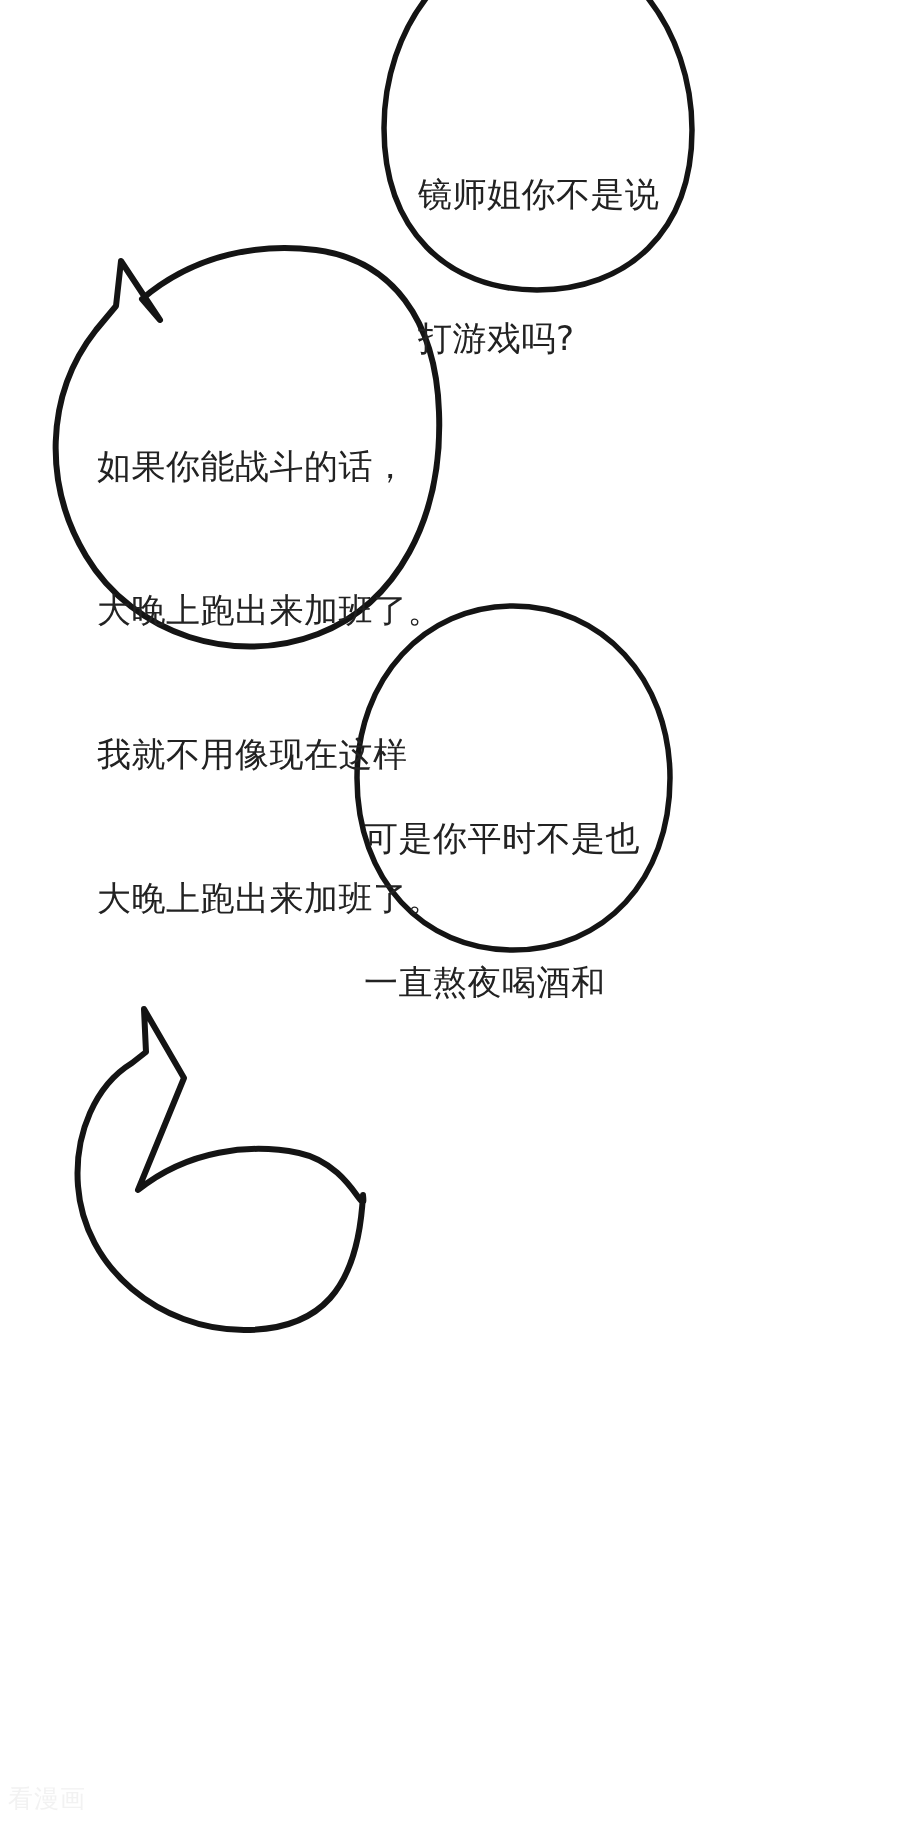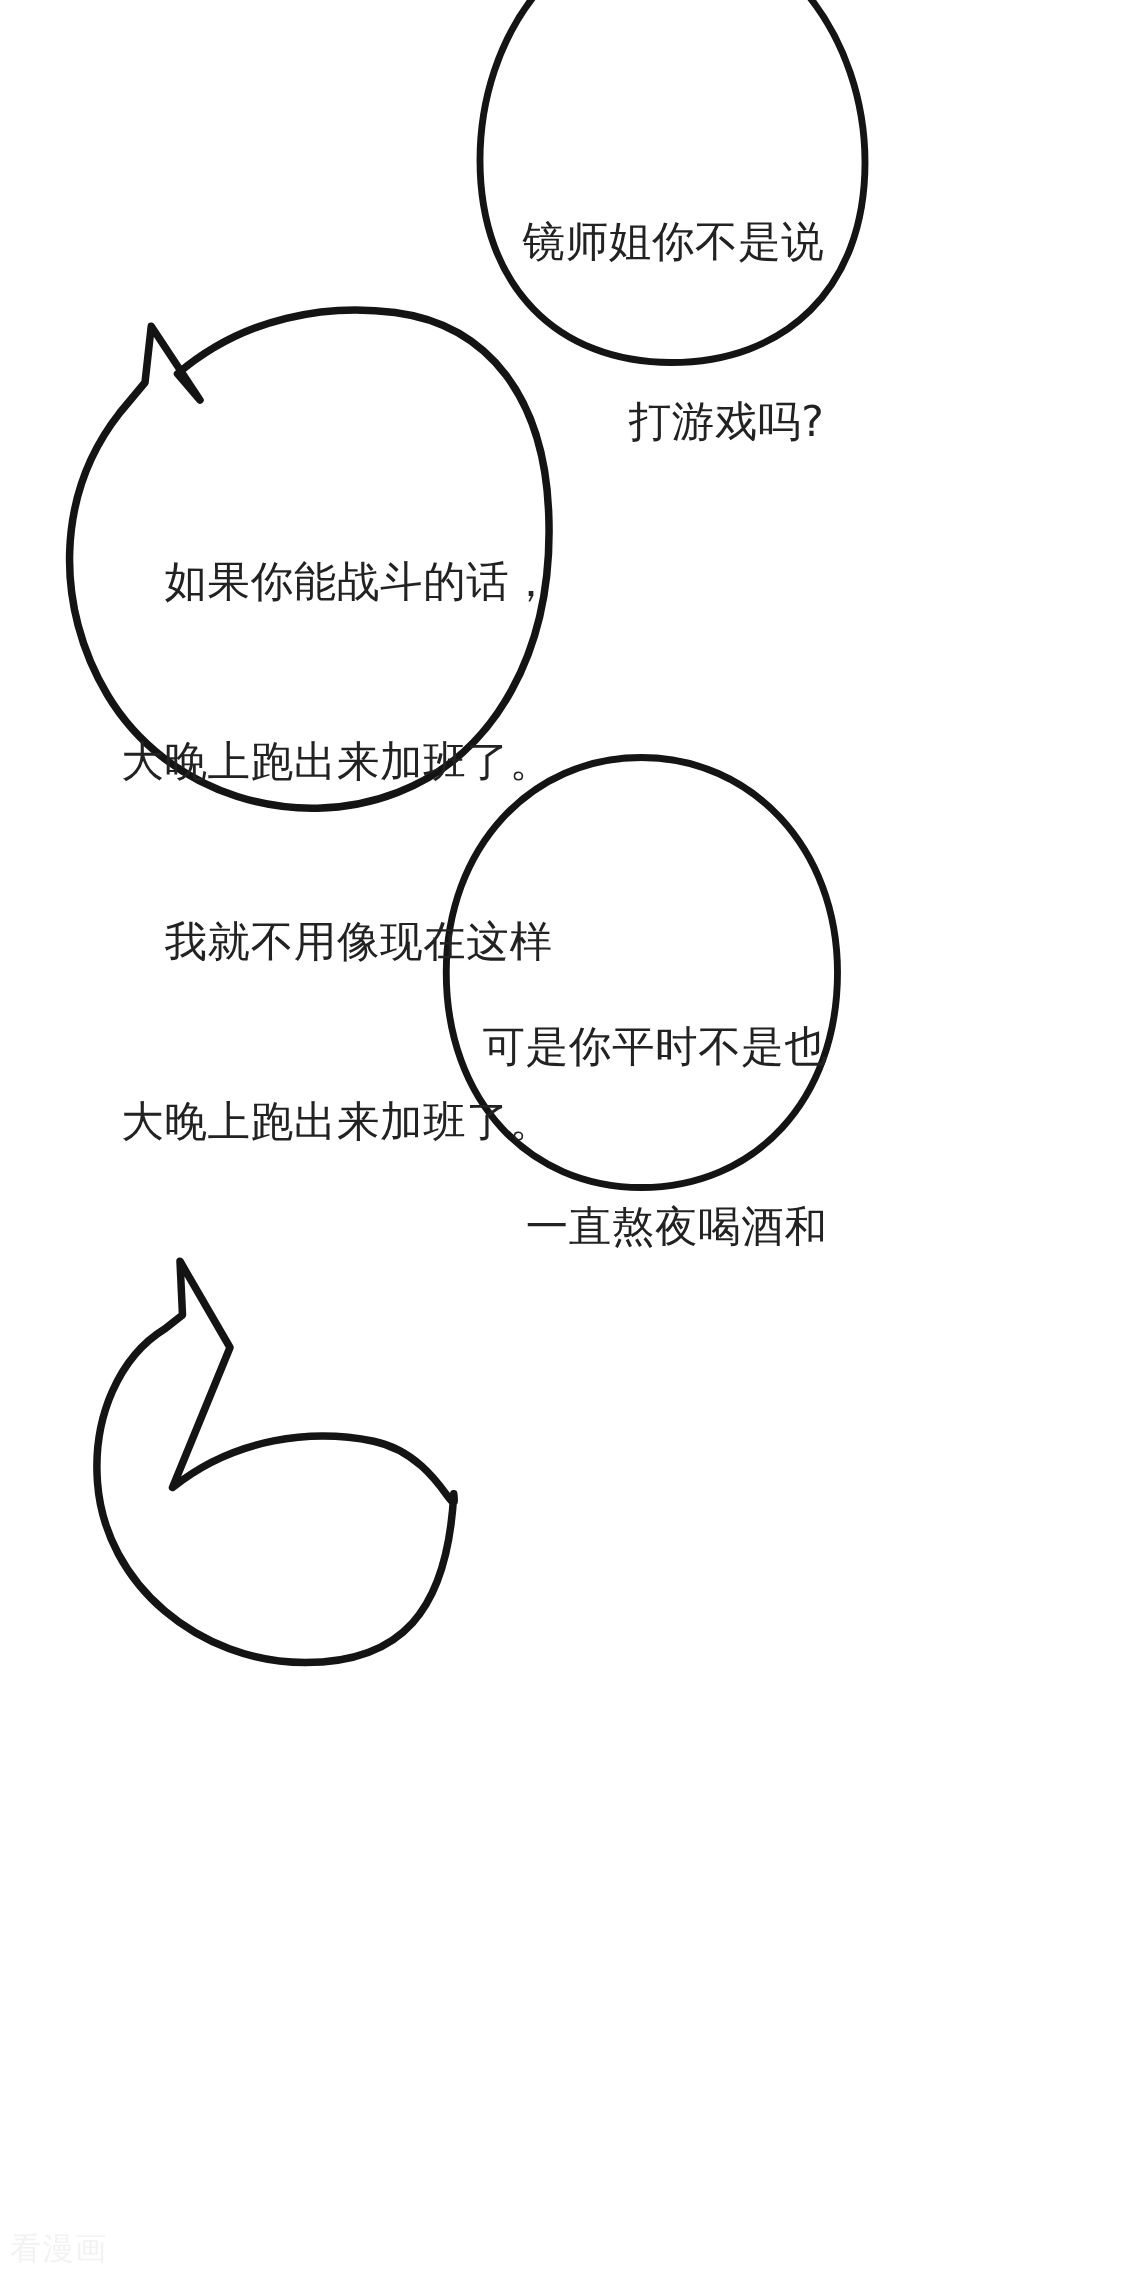--- a/index.html
+++ b/index.html
@@ -28,26 +28,26 @@
   .bubble-text {
     position: absolute;
     color: #222222;
     font-size: 34px;
     line-height: 48px;
     letter-spacing: 0.5px;
     white-space: pre;
     font-weight: 400;
     font-family: "DejaVu Sans", "Liberation Sans", sans-serif;
   }
-  .bubble-line { display: block; text-align: right; }
+  .bubble-line { display: block; }
 
   
   #t1 { left: 418px; top: 74px; }
   #t2 { left: 78px; top: 346px; margin-left: 19px; }
-  #t3 { left: 386px; top: 718px; }
+  #t3 { left: 364px; top: 718px; }
   #t4 { left: 110px; top: 1082px; }
 
   #watermark {
     position: absolute;
     left: 8px;
     top: 1784px;
     font-size: 25px;
     line-height: 30px;
     color: #f2f2f2;
     letter-spacing: 1px;

